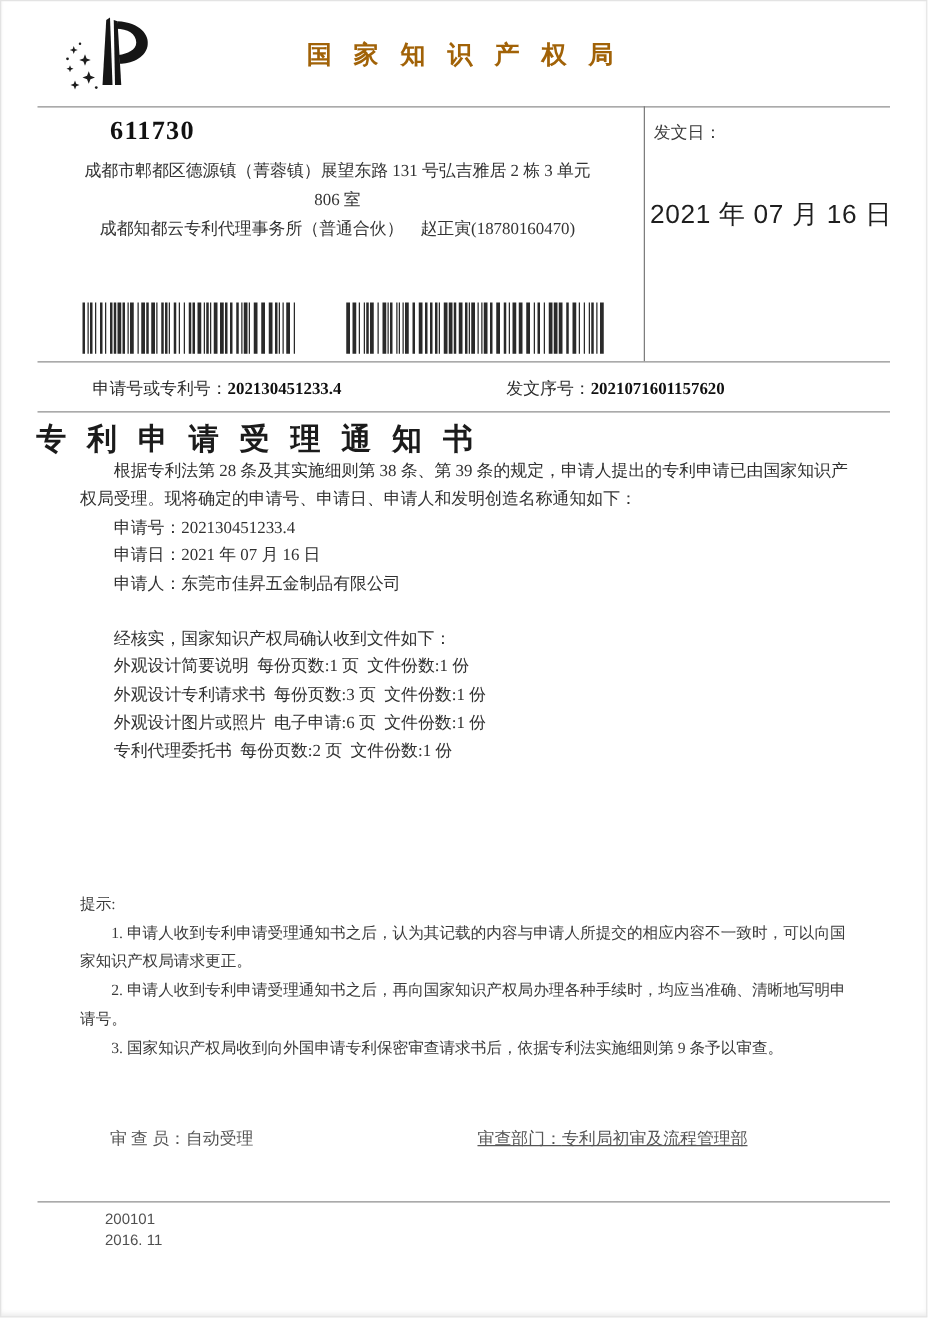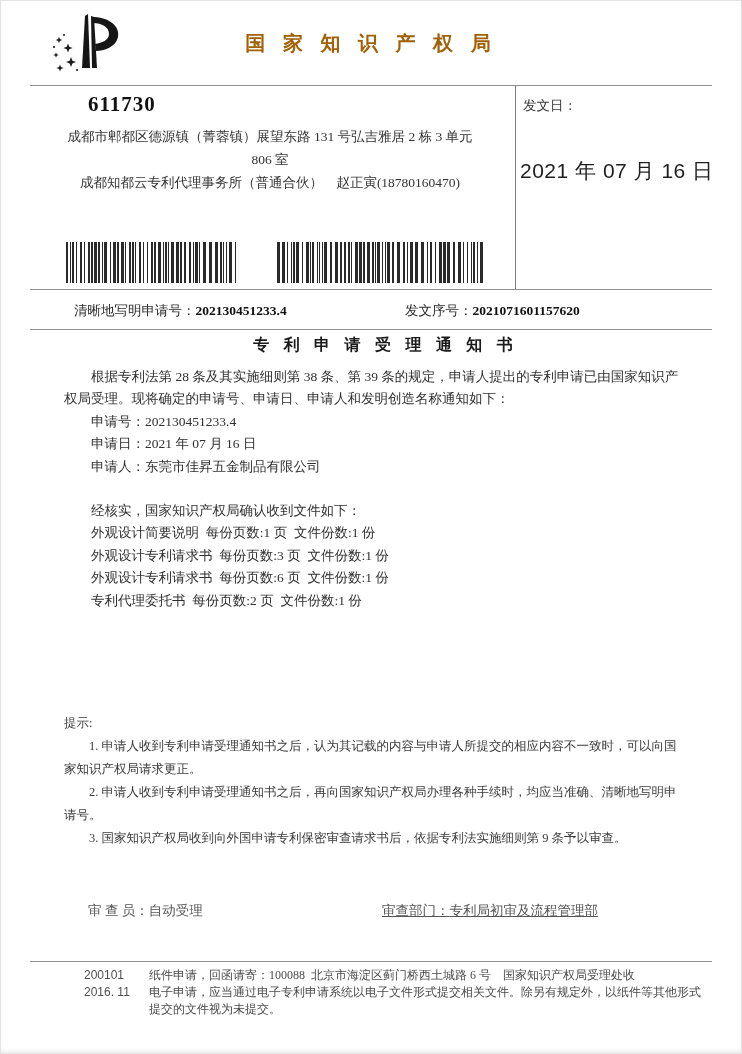--- a/index.html
+++ b/index.html
@@ -43,23 +43,23 @@
   .barcode i{position:absolute;top:0;bottom:0;background:#2a2a2a;}
   .bc1{left:66px;width:175px;}
   .bc2{left:277px;width:210px;}
   
   .ref-row{top:302px;left:0;right:0;font-size:13.5px;color:#2c2c2c;}
   .ref-left{position:absolute;left:74px;top:0;}
   .ref-right{position:absolute;left:405px;top:0;}
   .ref-val{font-weight:bold;color:#101010;}
   
   .notice-title{
-    left:0;right:0;top:335px;text-align:center;
+    left:0;right:0;top:335px;text-align:left;
     font-family:"Liberation Sans","DejaVu Sans",sans-serif;
-    font-weight:bold;font-size:16px;letter-spacing:5px;color:#1b1b1b;margin-left:29px;
+    font-weight:bold;font-size:24px;letter-spacing:5px;color:#1b1b1b;margin-left:29px;
   }
   
   .doc-body{left:64px;right:60px;top:366px;font-size:13.5px;line-height:22.4px;color:#303030;}
   .doc-body p{margin:0;text-indent:2em;}
   .field-line{text-indent:2em;white-space:pre-wrap;}
   .received{margin-top:22px;}
   .doc-line{text-indent:2em;white-space:pre-wrap;}
   
   .hints{left:64px;right:60px;top:712px;font-size:12.5px;line-height:23px;color:#3a3a3a;}
   .hints .hint-label{margin:0;}
@@ -206,42 +206,42 @@
       <i style="left:194px;width:1px"></i>
       <i style="left:196px;width:2px"></i>
       <i style="left:200px;width:1px"></i>
       <i style="left:203px;width:3px"></i>
     </div>
 
   <div class="abs hr hr2"></div>
 
   <div class="abs ref-row">
     <div class="ref-left">
-      <span>清晰地写明申请号：</span><span class="ref-val">202130451233.4</span>
+      <span>申请号或专利号：</span><span class="ref-val">202130451233.4</span>
     </div>
     <div class="ref-right">
       <span>发文序号：</span><span class="ref-val">2021071601157620</span>
     </div>
   </div>
 
   <div class="abs hr hr3"></div>
 
   <div class="abs notice-title">专 利 申 请 受 理 通 知 书</div>
 
   <div class="abs doc-body">
     <p>根据专利法第 28 条及其实施细则第 38 条、第 39 条的规定，申请人提出的专利申请已由国家知识产权局受理。现将确定的申请号、申请日、申请人和发明创造名称通知如下：</p>
     <div class="field-line"><span>申请号：</span><span>202130451233.4</span></div>
     <div class="field-line"><span>申请日：</span><span>2021 年 07 月 16 日</span></div>
     <div class="field-line"><span>申请人：</span><span>东莞市佳昇五金制品有限公司</span></div>
 
     <div class="received">
       <div class="doc-line">经核实，国家知识产权局确认收到文件如下：</div>
       <div class="doc-line">外观设计简要说明  每份页数:1 页  文件份数:1 份</div>
       <div class="doc-line">外观设计专利请求书  每份页数:3 页  文件份数:1 份</div>
-      <div class="doc-line">外观设计专利请求书  每份页数:6 页  文件份数:1 份</div>
+      <div class="doc-line">外观设计图片或照片  电子申请:6 页  文件份数:1 份</div>
       <div class="doc-line">专利代理委托书  每份页数:2 页  文件份数:1 份</div>
     </div>
   </div>
 
   <div class="abs hints">
     <div class="hint-label">提示:</div>
     <p>1. 申请人收到专利申请受理通知书之后，认为其记载的内容与申请人所提交的相应内容不一致时，可以向国家知识产权局请求更正。</p>
     <p>2. 申请人收到专利申请受理通知书之后，再向国家知识产权局办理各种手续时，均应当准确、清晰地写明申请号。</p>
     <p>3. 国家知识产权局收到向外国申请专利保密审查请求书后，依据专利法实施细则第 9 条予以审查。</p>
   </div>
@@ -254,18 +254,14 @@
       <span>审查部门：</span><span>专利局初审及流程管理部</span>
     </div>
   </div>
 
   <div class="abs hr hr4"></div>
 
   <div class="abs footer-codes">
     <div>200101</div>
     <div>2016. 11</div>
   </div>
-  <div class="abs footer-text">
-    <div>纸件申请，回函请寄：100088  北京市海淀区蓟门桥西土城路 6 号　国家知识产权局受理处收</div>
-    <div>电子申请，应当通过电子专利申请系统以电子文件形式提交相关文件。除另有规定外，以纸件等其他形式提交的文件视为未提交。</div>
-  </div>
 
 </div>
 
 </body></html>

